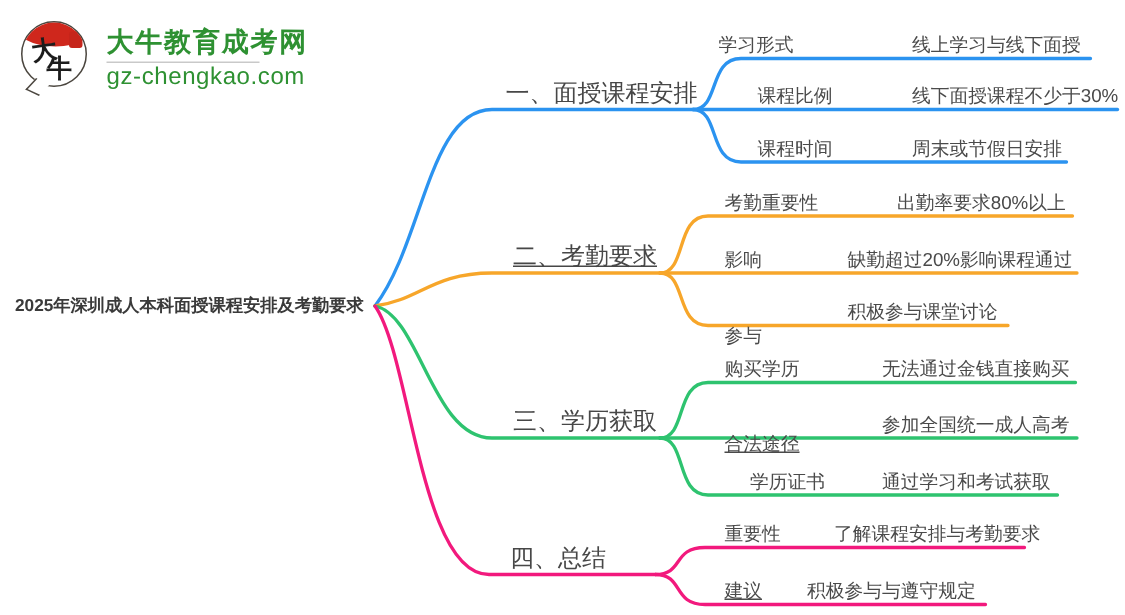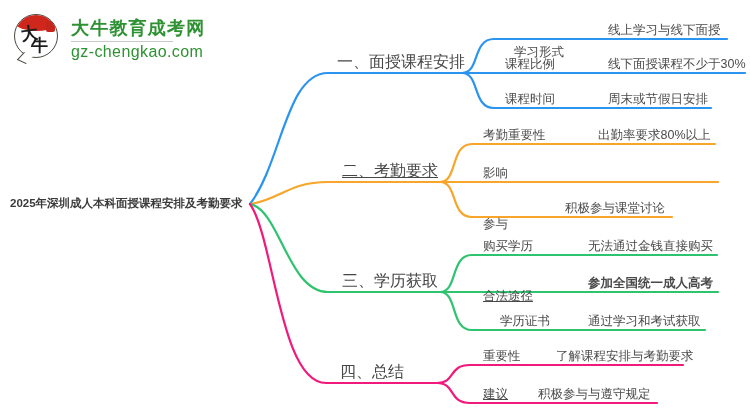--- a/index.html
+++ b/index.html
@@ -74,37 +74,38 @@
     </div>
   </div>
 
   <div class="abs central-topic" style="left:10px;top:196px;">2025年深圳成人本科面授课程安排及考勤要求</div>
 
   <div class="abs branch-label" style="left:337px;top:52px;">一、面授课程安排</div>
   <div class="abs branch-label" style="left:342px;top:161px;text-decoration:underline;">二、考勤要求</div>
   <div class="abs branch-label" style="left:342px;top:271px;">三、学历获取</div>
   <div class="abs branch-label" style="left:340px;top:362px;">四、总结</div>
 
-  <span class="abs row-label" style="left:514px;top:22px;margin-top:22px;">学习形式</span>
+  <span class="abs row-label" style="left:479px;top:22px;">学习形式</span>
   <span class="abs row-value" style="left:608px;top:22px;">线上学习与线下面授</span>
   <span class="abs row-label" style="left:505px;top:56px;">课程比例</span>
   <span class="abs row-value" style="left:608px;top:56px;">线下面授课程不少于30%</span>
   <span class="abs row-label" style="left:505px;top:91px;">课程时间</span>
   <span class="abs row-value" style="left:608px;top:91px;">周末或节假日安排</span>
 
   <span class="abs row-label" style="left:483px;top:127px;">考勤重要性</span>
   <span class="abs row-value" style="left:598px;top:127px;">出勤率要求80%以上</span>
   <span class="abs row-label" style="left:483px;top:165px;">影响</span>
+  <span class="abs row-value" style="left:565px;top:165px;">缺勤超过20%影响课程通过</span>
   <span class="abs row-label" style="left:483px;top:216px;">参与</span>
   <span class="abs row-value" style="left:565px;top:200px;">积极参与课堂讨论</span>
 
   <span class="abs row-label" style="left:483px;top:238px;">购买学历</span>
   <span class="abs row-value" style="left:588px;top:238px;">无法通过金钱直接购买</span>
   <span class="abs row-label" style="left:483px;top:288px;text-decoration:underline;">合法途径</span>
-  <span class="abs row-value" style="left:588px;top:275px;font-weight:bold;">参加全国统一成人高考</span>
+  <span class="abs row-value" style="left:588px;top:275px;">参加全国统一成人高考</span>
   <span class="abs row-label" style="left:500px;top:313px;">学历证书</span>
   <span class="abs row-value" style="left:588px;top:313px;">通过学习和考试获取</span>
 
   <span class="abs row-label" style="left:483px;top:348px;">重要性</span>
   <span class="abs row-value" style="left:556px;top:348px;">了解课程安排与考勤要求</span>
   <span class="abs row-label" style="left:483px;top:386px;text-decoration:underline;">建议</span>
   <span class="abs row-value" style="left:538px;top:386px;">积极参与与遵守规定</span>
 
 </div>
 

